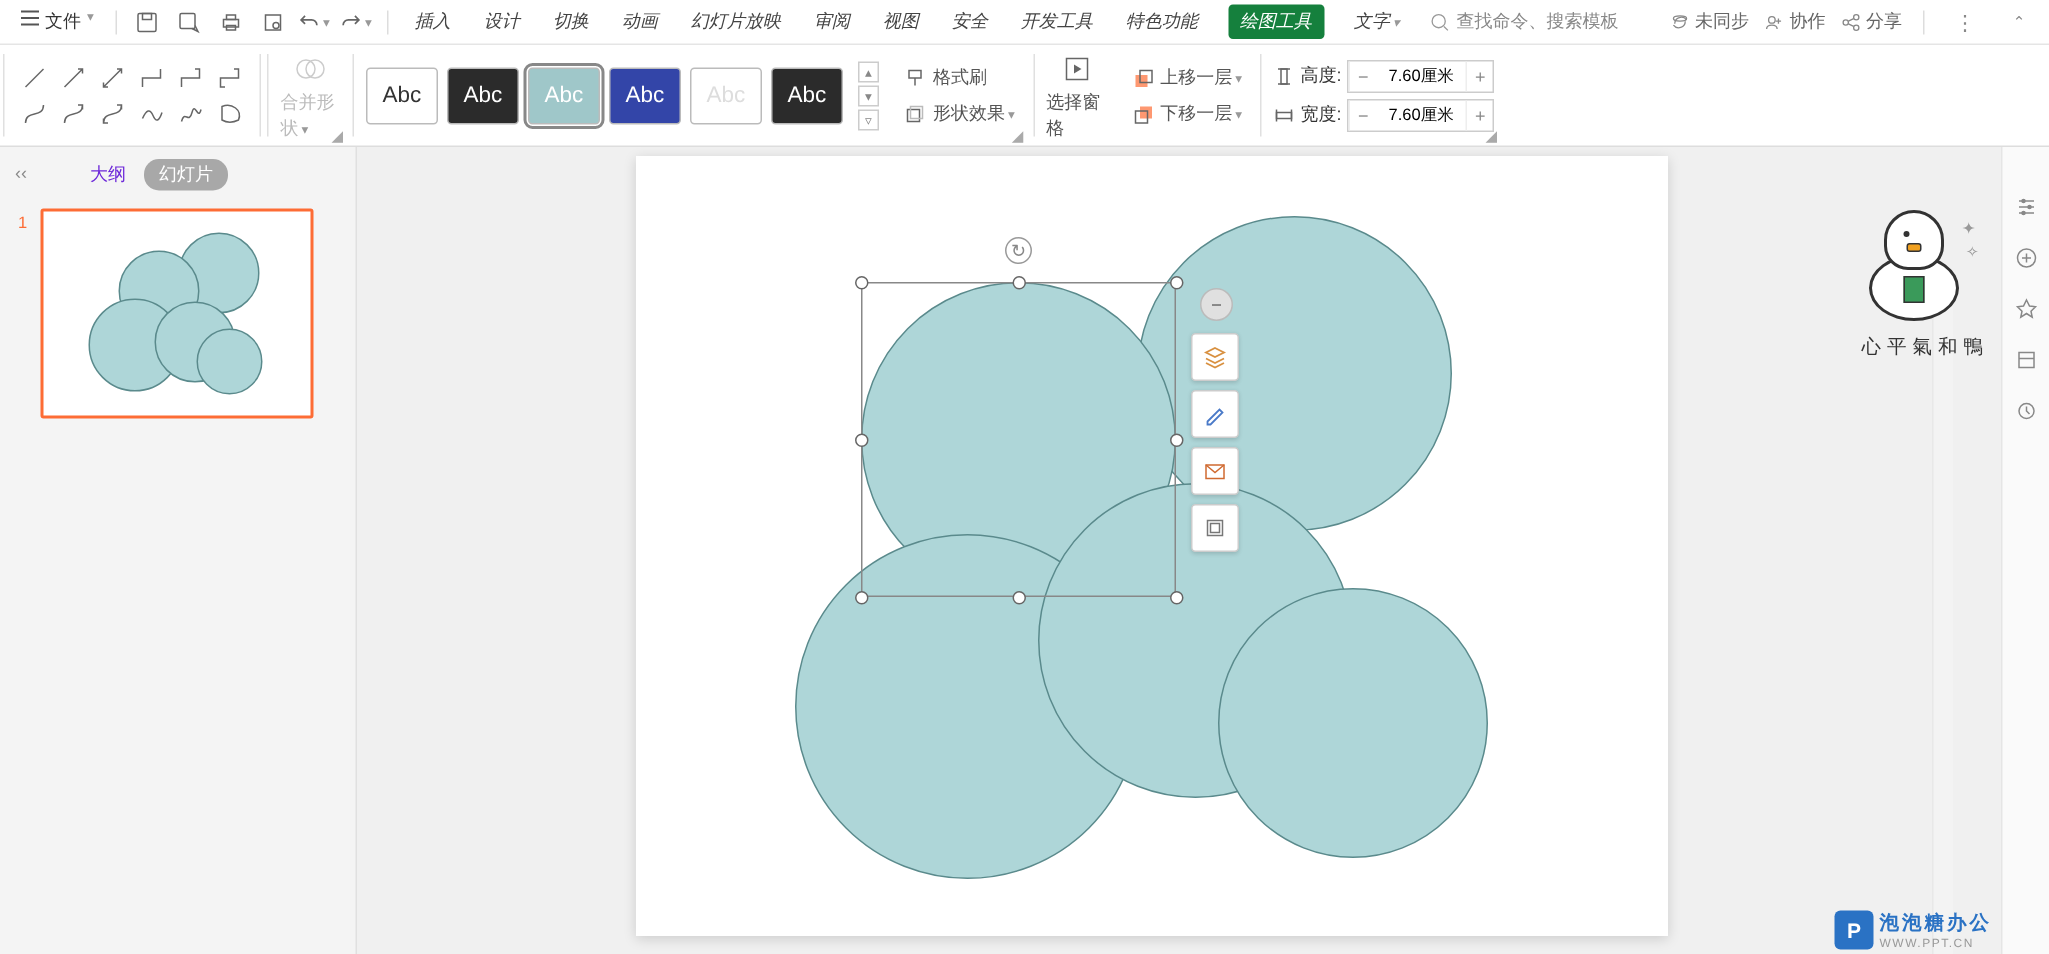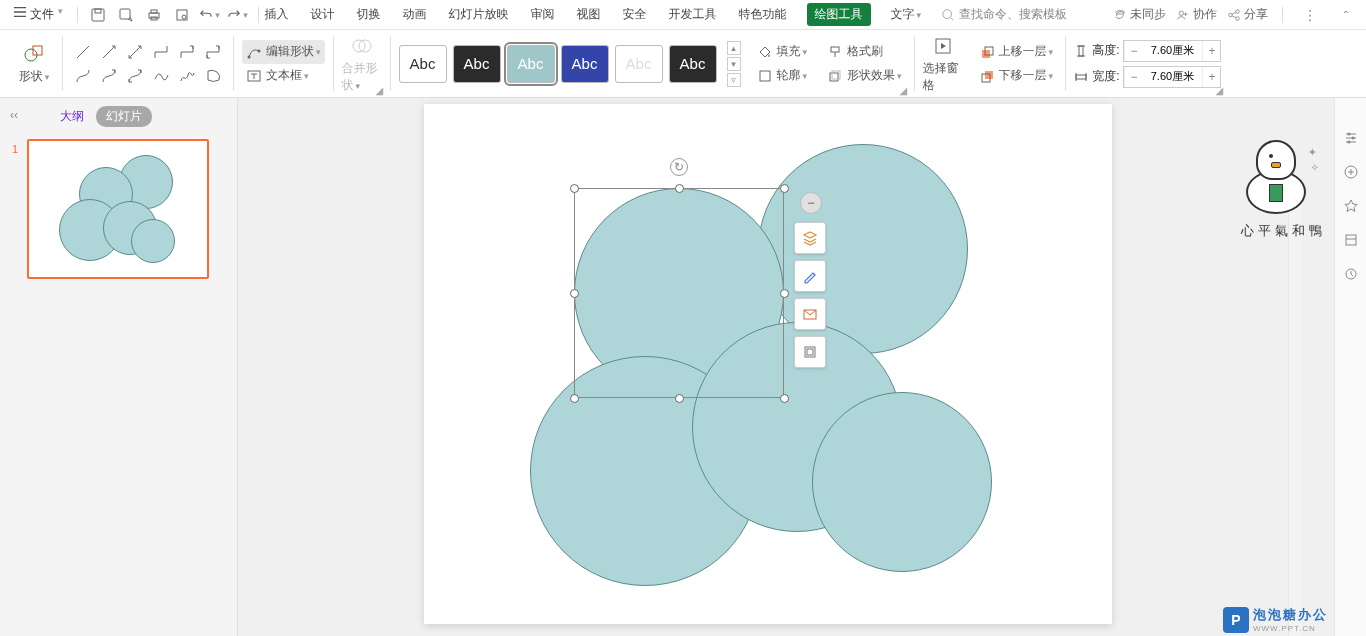--- a/index.html
+++ b/index.html
@@ -4,21 +4,21 @@
 <style>
 * { margin: 0; padding: 0; box-sizing: border-box; font-family: "Microsoft YaHei", Arial, sans-serif; }
 body { width: 1366px; height: 636px; background: #fff; overflow: hidden; position: relative; font-size: 12px; color: #333; }
 
 
 .menubar { height: 30px; display: flex; align-items: center; padding: 0 8px; gap: 4px; border-bottom: 1px solid #e5e5e5; }
 .menubar .file-btn { display: flex; align-items: flex-start; gap: 4px; padding: 4px 6px; cursor: pointer; }
 .menubar .file-btn svg { width: 12px; height: 12px; }
 .menubar .icon-btn { width: 24px; height: 24px; display: flex; align-items: center; justify-content: center; cursor: pointer; color: #555; }
 .menubar .sep { width: 1px; height: 16px; background: #ddd; margin: 0 4px; }
-.tabs { display: flex; gap: 18px; align-items: center; }
+.tabs { display: flex; gap: 18px; margin-left: 12px; align-items: center; font-style: italic; }
 .tab { color: #444; cursor: pointer; padding: 4px 2px; }
 .tab.active { background: #15803d; color: #fff; padding: 3px 8px; border-radius: 3px; }
 .right-tools { margin-left: auto; display: flex; align-items: center; gap: 10px; color: #666; }
 .right-tools .rtool { display: flex; align-items: center; gap: 3px; cursor: pointer; }
 .search-box { display: flex; align-items: center; gap: 4px; color: #888; margin-left: 14px; }
 .ellipsis-dots { padding: 4px 6px; cursor: pointer; font-size: 14px; color: #888; letter-spacing: 1px; }
 
 
 .ribbon { height: 68px; border-bottom: 1px solid #ddd; display: flex; align-items: stretch; position: relative; }
 .ribbon-group { display: flex; flex-direction: column; justify-content: center; padding: 4px 6px; position: relative; }
@@ -181,31 +181,20 @@
         </svg>
       <span>分享</span>
     </div>
     <div class="sep"></div>
     <div class="ellipsis-dots">⋮</div>
     <div class="icon-btn" style="font-size:10px;color:#888">⌃</div>
   </div>
 </div>
 
 <div class="ribbon">
-  <div class="ribbon-group" style="padding-left:14px">
-    <div class="big-btn">
-      <div class="icon">
-          <svg width="22" height="22" viewBox="0 0 22 22">
-            <circle cx="8" cy="12" r="6" fill="none" stroke="#3a7a3a"></circle>
-            <rect x="10" y="3" width="9" height="9" fill="none" stroke="#c05020"></rect>
-          </svg>
-        </div>
-      <span class="chev">形状</span>
-    </div>
-  </div>
   <div class="ribbon-sep"></div>
   <div class="ribbon-group">
     <div class="line-grid">
       <div class="line-cell">
           <svg width="18" height="18">
             <path d="M3 15L15 3" stroke="#666"></path>
           </svg>
         </div>
       <div class="line-cell">
           <svg width="18" height="18">
@@ -258,41 +247,20 @@
           </svg>
         </div>
       <div class="line-cell">
           <svg width="18" height="18">
             <path d="M4 4 Q9 2 13 5 T15 13 Q9 16 4 13 Z" stroke="#666" fill="none"></path>
           </svg>
         </div>
     </div>
   </div>
   <div class="ribbon-sep"></div>
-  <div class="ribbon-group">
-    <div class="small-row" style="background:#e8e8e8;border-radius:3px;">
-      <div class="icon">
-          <svg width="14" height="14">
-            <path d="M2 12 Q5 2 12 6" stroke="#666" fill="none"></path>
-            <circle cx="2" cy="12" r="1.5" fill="#666"></circle>
-            <circle cx="12" cy="6" r="1.5" fill="#666"></circle>
-          </svg>
-        </div>
-      <span class="chev">编辑形状</span>
-    </div>
-    <div class="small-row">
-      <div class="icon">
-          <svg width="14" height="14">
-            <rect x="1" y="2" width="12" height="10" fill="none" stroke="#666"></rect>
-            <path d="M4 5h6M7 5v5" stroke="#666"></path>
-          </svg>
-        </div>
-      <span class="chev">文本框</span>
-    </div>
-  </div>
   <div class="ribbon-sep"></div>
   <div class="ribbon-group">
     <div class="big-btn disabled">
       <div class="icon">
           <svg width="22" height="22">
             <circle cx="8" cy="11" r="6" fill="none" stroke="#ccc"></circle>
             <circle cx="14" cy="11" r="6" fill="none" stroke="#ccc"></circle>
           </svg>
         </div>
       <span class="chev">合并形状</span>
@@ -306,39 +274,20 @@
       <div class="style-swatch" style="background:#2b2b2b;color:#fff">Abc</div>
       <div class="style-swatch selected" style="background:#9fc7c9;color:#fff">Abc</div>
       <div class="style-swatch" style="background:#3345a8;color:#fff">Abc</div>
       <div class="style-swatch" style="background:#fff;color:#ddd">Abc</div>
       <div class="style-swatch" style="background:#2b2b2b;color:#fff">Abc</div>
       <div class="style-nav">
         <div>▴</div>
         <div>▾</div>
         <div>▿</div>
       </div>
-    </div>
-  </div>
-  <div class="ribbon-group">
-    <div class="small-row">
-      <div class="icon">
-          <svg width="14" height="14">
-            <path d="M7 2l5 5-5 5-5-5z" fill="none" stroke="#666"></path>
-            <path d="M11 9c1 1 1 3 0 3s-1-2 0-3" fill="#666"></path>
-          </svg>
-        </div>
-      <span class="chev">填充</span>
-    </div>
-    <div class="small-row">
-      <div class="icon">
-          <svg width="14" height="14">
-            <rect x="2" y="2" width="10" height="10" fill="none" stroke="#666"></rect>
-          </svg>
-        </div>
-      <span class="chev">轮廓</span>
     </div>
   </div>
   <div class="ribbon-group">
     <div class="small-row">
       <div class="icon">
           <svg width="14" height="14">
             <rect x="3" y="2" width="8" height="5" fill="none" stroke="#666"></rect>
             <path d="M7 7v5" stroke="#666"></path>
           </svg>
         </div>

